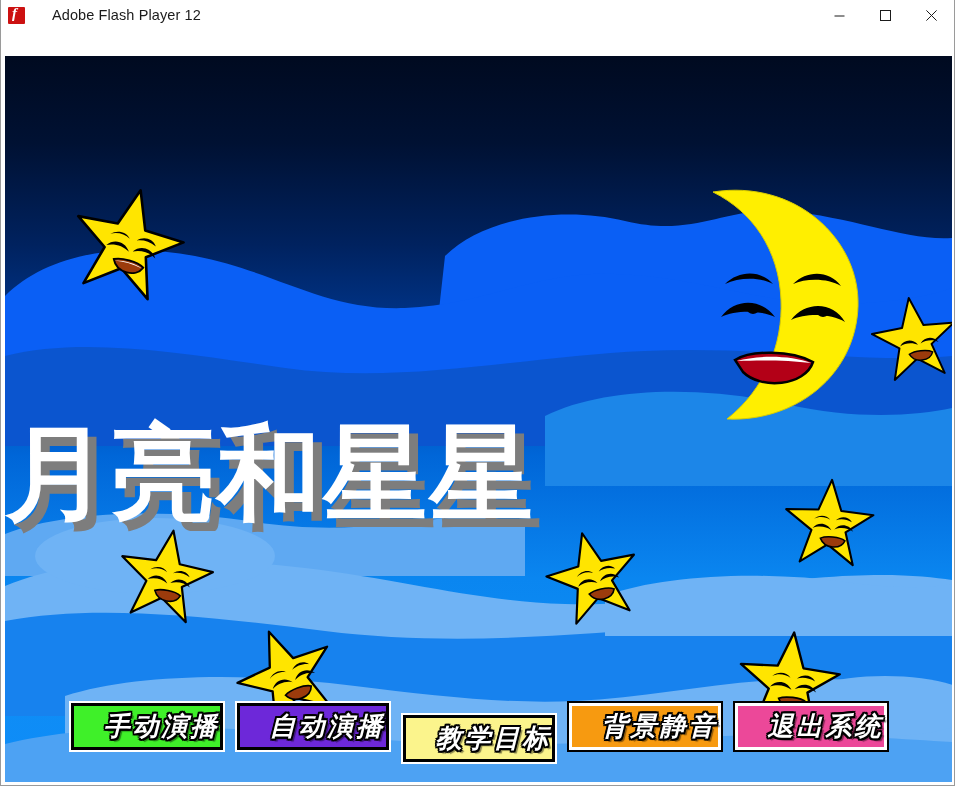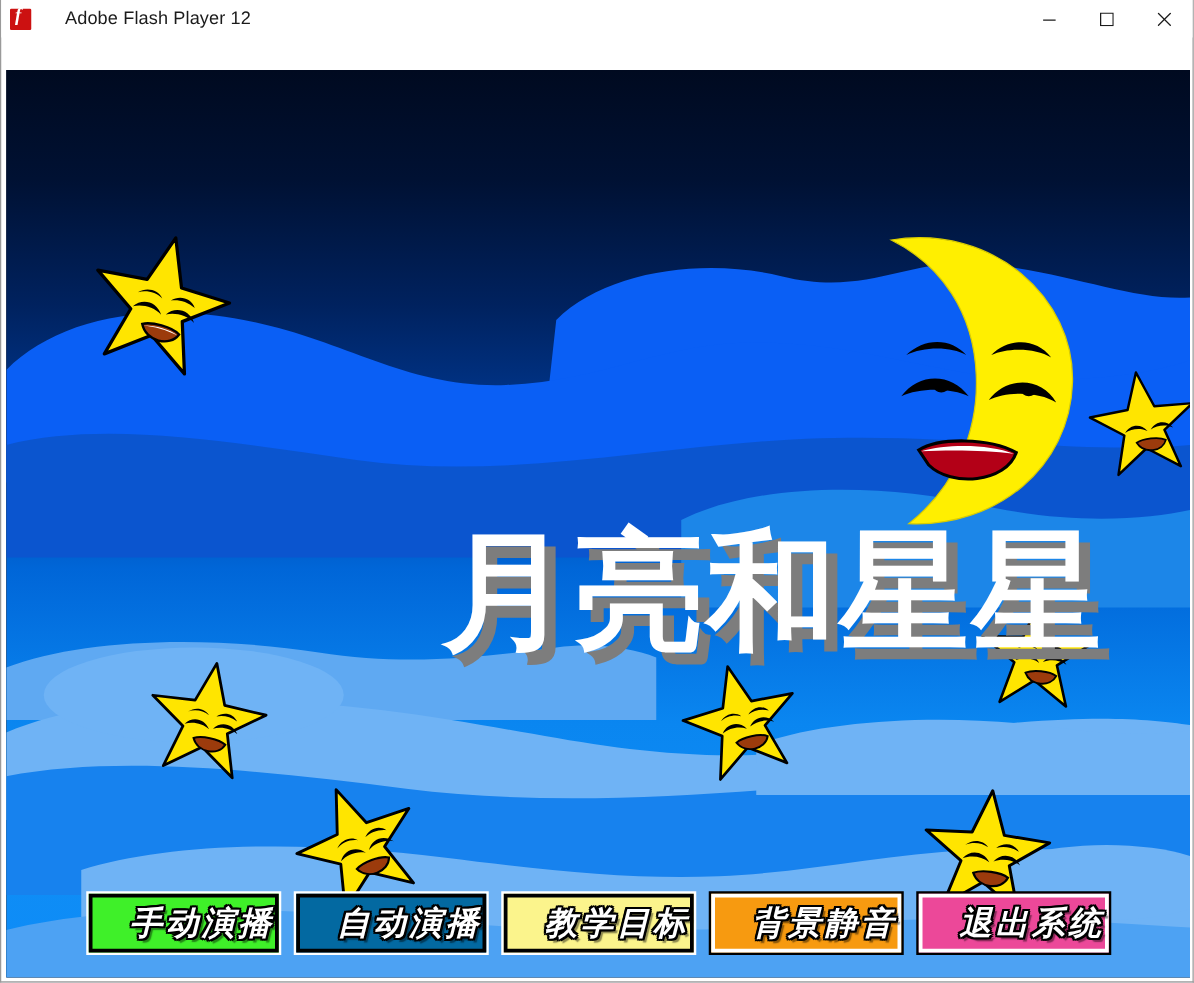--- a/index.html
+++ b/index.html
@@ -38,21 +38,21 @@
   .sky { position:absolute; inset:0;
          background:linear-gradient(to bottom,
             #000a20 0%, #001133 12%, #00225f 26%,
             #003a96 40%, #0066d8 55%, #0a86f0 72%,
             #0f8df5 86%, #0d8cf8 100%); }
 
   .cloudlayer { position:absolute; left:0; top:0; width:947px; height:726px; }
 
   
   .bigtitle { position:absolute; left:0; top:365px; width:878px;
-              text-align:right; z-index:40;
+              text-align:left; z-index:40;
               font-family:"DejaVu Sans","Liberation Sans",sans-serif;
               font-weight:bold; font-size:104px; line-height:104px;
               color:#ffffff; letter-spacing:2px;
               text-shadow: 9px 9px 0 #7d7d7d; }
 
   
   .btnbar { position:absolute; left:0; bottom:20px; width:947px;
             display:flex; justify-content:center; gap:14px; z-index:50; }
   .gbtn { height:47px; min-width:152px; display:flex; align-items:center;
           justify-content:flex-end; cursor:pointer; position:relative; }
@@ -229,24 +229,24 @@
         <path d="M42,66 C48,63 62,63 68,67 C64,77 47,77 42,66 Z" fill="#9c3b0c" stroke="#000" stroke-width="1.6"></path>
       </g>
     </svg>
 
     <div class="bigtitle">月亮和星星</div>
 
     <div class="btnbar">
       <div class="gbtn" id="b0" style="background: rgb(63, 240, 41); border: 3px solid rgb(0, 0, 0); box-shadow: rgb(255, 255, 255) 0px 0px 0px 2px;">
         <span class="lbl">手动演播</span>
       </div>
-      <div class="gbtn" id="b1" style="background: #0369a1; border: 3px solid rgb(0, 0, 0); box-shadow: rgb(255, 255, 255) 0px 0px 0px 2px;">
+      <div class="gbtn" id="b1" style="background: #6d28d9; border: 3px solid rgb(0, 0, 0); box-shadow: rgb(255, 255, 255) 0px 0px 0px 2px;">
         <span class="lbl">自动演播</span>
       </div>
-      <div class="gbtn" id="b2" style="background: rgb(251, 244, 140); border: 3px solid rgb(0, 0, 0); box-shadow: rgb(255, 255, 255) 0px 0px 0px 2px;">
+      <div class="gbtn" id="b2" style="background: rgb(251, 244, 140); border: 3px solid rgb(0, 0, 0); box-shadow: rgb(255, 255, 255) 0px 0px 0px 2px; margin-top: 12px;">
         <span class="lbl">教学目标</span>
       </div>
       <div class="gbtn" id="b3" style="background: rgb(247, 154, 16); border: 3px solid rgb(255, 255, 255); box-shadow: rgb(0, 0, 0) 0px 0px 0px 2px;">
         <span class="lbl">背景静音</span>
       </div>
       <div class="gbtn" id="b4" style="background: #ec4899; border: 3px solid rgb(255, 255, 255); box-shadow: rgb(0, 0, 0) 0px 0px 0px 2px;">
         <span class="lbl">退出系统</span>
       </div>
     </div>
 

